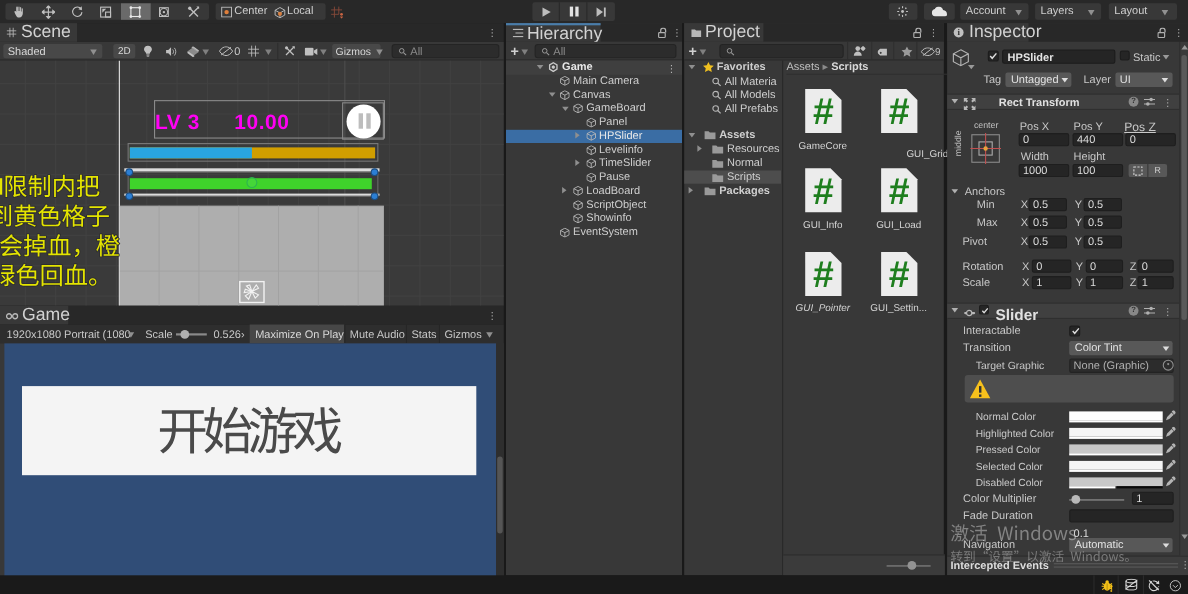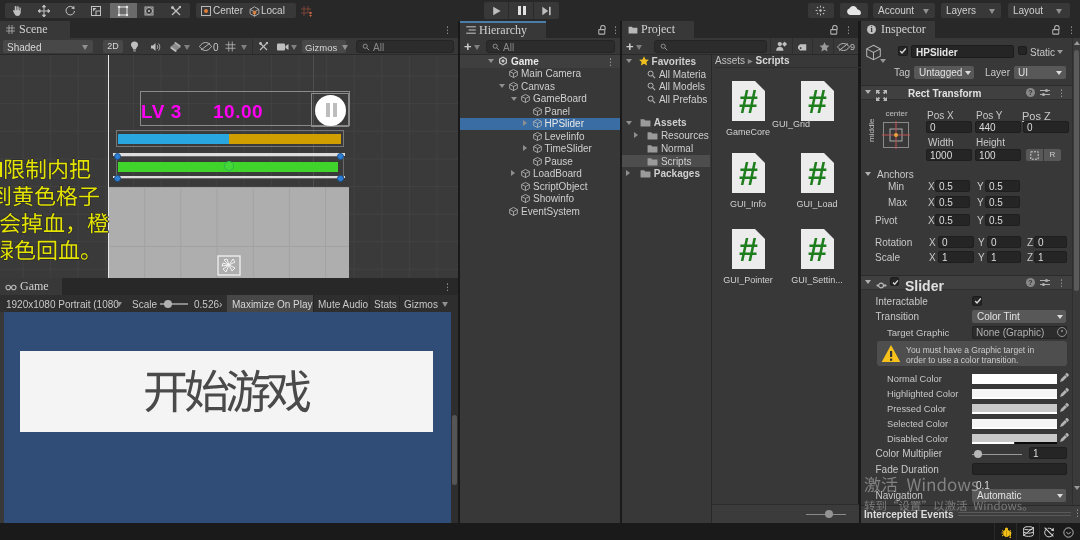--- a/index.html
+++ b/index.html
@@ -2,21 +2,21 @@
 <html><head>
 <meta charset="utf-8">
 <style>
   * { margin:0; padding:0; box-sizing:border-box; }
   html,body { width:1080px; height:540px; overflow:hidden; background:#191919;
     font-family:"Liberation Sans", sans-serif; }
   .abs { position:absolute; }
   #root { position:relative; width:1080px; height:540px; background:#191919; color:#c8c8c8; }
   .panel { background:#383838; }
   .tabbar { background:#282828; }
-  .tab { background:#383838; color:#d2d2d2; font-size:12px;font-family:Liberation Serif, serif; }
+  .tab { background:#383838; color:#d2d2d2; font-size:16px; }
   .txt { color:#c8c8c8; font-size:10px; white-space:nowrap; }
   .tri-d { width:0; height:0; border-left:3.5px solid transparent; border-right:3.5px solid transparent; border-top:5px solid #909090; }
 </style>
 </head>
 <body>
 <div id="root">
 
   <div class="abs" id="topbar" style="left:0;top:0;width:1080px;height:21px;background:#282828;">
     
     <div class="abs" style="left:5px;top:3px;width:185px;height:15px;background:#383838;border-radius:2px;"></div>
@@ -633,36 +633,36 @@
       <div class="abs txt" style="left:3px;top:0;width:146px;height:13px;border-bottom:1px solid #2e2e2e;"><span style="color:#c0c0c0;">Assets</span><span style="color:#8a8a8a;"> ▸ </span><b style="color:#d8d8d8;">Scripts</b></div>
       <div class="abs" style="left:18.5px;top:25px;width:35px;height:42px;"><svg width="35" height="42" viewBox="0 0 35 42">
  <path d="M1 1 L24 1 L34 11 L34 41 L1 41 Z" fill="#ececec"></path>
  <text x="17.5" y="33" font-family="Liberation Sans, sans-serif" font-size="34" font-weight="bold" fill="#1e7e1e" text-anchor="middle">#</text>
 </svg></div>
       <div class="abs" style="left:-9px;top:72px;width:90px;text-align:center;font-size:9px;color:#d2d2d2;white-space:nowrap;overflow:hidden;">GameCore</div>
       <div class="abs" style="left:87.5px;top:25px;width:35px;height:42px;"><svg width="35" height="42" viewBox="0 0 35 42">
  <path d="M1 1 L24 1 L34 11 L34 41 L1 41 Z" fill="#ececec"></path>
  <text x="17.5" y="33" font-family="Liberation Sans, sans-serif" font-size="34" font-weight="bold" fill="#1e7e1e" text-anchor="middle">#</text>
 </svg></div>
-      <div class="abs" style="left:60px;top:64px;width:90px;text-align:left;font-size:9px;color:#d2d2d2;white-space:nowrap;overflow:hidden;">GUI_Grid</div>
+      <div class="abs" style="left:60px;top:80px;width:90px;text-align:right;font-size:9px;color:#d2d2d2;white-space:nowrap;overflow:hidden;">GUI_Grid</div>
       <div class="abs" style="left:18.5px;top:97px;width:35px;height:42px;"><svg width="35" height="42" viewBox="0 0 35 42">
  <path d="M1 1 L24 1 L34 11 L34 41 L1 41 Z" fill="#ececec"></path>
  <text x="17.5" y="33" font-family="Liberation Sans, sans-serif" font-size="34" font-weight="bold" fill="#1e7e1e" text-anchor="middle">#</text>
 </svg></div>
       <div class="abs" style="left:-9px;top:144px;width:90px;text-align:center;font-size:9px;color:#d2d2d2;white-space:nowrap;overflow:hidden;">GUI_Info</div>
       <div class="abs" style="left:87.5px;top:97px;width:35px;height:42px;"><svg width="35" height="42" viewBox="0 0 35 42">
  <path d="M1 1 L24 1 L34 11 L34 41 L1 41 Z" fill="#ececec"></path>
  <text x="17.5" y="33" font-family="Liberation Sans, sans-serif" font-size="34" font-weight="bold" fill="#1e7e1e" text-anchor="middle">#</text>
 </svg></div>
       <div class="abs" style="left:60px;top:144px;width:90px;text-align:center;font-size:9px;color:#d2d2d2;white-space:nowrap;overflow:hidden;">GUI_Load</div>
       <div class="abs" style="left:18.5px;top:173px;width:35px;height:42px;"><svg width="35" height="42" viewBox="0 0 35 42">
  <path d="M1 1 L24 1 L34 11 L34 41 L1 41 Z" fill="#ececec"></path>
  <text x="17.5" y="33" font-family="Liberation Sans, sans-serif" font-size="34" font-weight="bold" fill="#1e7e1e" text-anchor="middle">#</text>
 </svg></div>
-      <div class="abs" style="left:-9px;top:220px;width:90px;text-align:center;font-size:9px;color:#d2d2d2;white-space:nowrap;overflow:hidden;">GUI_Pointer</div>
+      <div class="abs" style="left:-9px;top:220px;width:90px;text-align:center;font-size:9px;color:#d2d2d2;white-space:nowrap;overflow:hidden;font-style:italic;">GUI_Pointer</div>
       <div class="abs" style="left:87.5px;top:173px;width:35px;height:42px;"><svg width="35" height="42" viewBox="0 0 35 42">
  <path d="M1 1 L24 1 L34 11 L34 41 L1 41 Z" fill="#ececec"></path>
  <text x="17.5" y="33" font-family="Liberation Sans, sans-serif" font-size="34" font-weight="bold" fill="#1e7e1e" text-anchor="middle">#</text>
 </svg></div>
       <div class="abs" style="left:60px;top:220px;width:90px;text-align:center;font-size:9px;color:#d2d2d2;white-space:nowrap;overflow:hidden;">GUI_Settin...</div>
       <div class="abs" style="left:0;top:449px;width:147px;height:19px;background:#3b3b3b;border-top:1px solid #2c2c2c;">
           <div class="abs" style="left:94px;top:9px;width:40px;height:1px;background:#8a8a8a;"></div>
           <div class="abs" style="left:113px;top:5px;width:8px;height:8px;border-radius:50%;background:#939393;"></div>
         </div>
     </div>
@@ -831,21 +831,20 @@
       <div class="abs" style="left:115px;top:289px;font-size:10px;color:#b0b0b0;">None (Graphic)</div>
       <div class="abs" style="left:196px;top:288.5px;width:10px;height:10px;border-radius:50%;border:1.5px solid #909090;">
           <div class="abs" style="left:2.5px;top:2.5px;width:2px;height:2px;border-radius:50%;background:#909090;"></div>
         </div>
       <div class="abs" style="left:16px;top:303px;width:190px;height:25px;background:#4e4e4e;border-radius:3px;"></div>
       <svg class="abs" style="left:20px;top:306px;" width="20" height="19" viewBox="0 0 20 19">
 <path d="M10 1 L19.3 18 L0.7 18 Z" fill="#f7c11c"></path>
 <rect x="9" y="7" width="2.2" height="6" fill="#333"></rect>
           <rect x="9" y="14.6" width="2.2" height="2.2" fill="#333"></rect>
         </svg>
-      <div class="abs" style="left:45px;top:306.5px;font-size:8.5px;line-height:10px;color:#cccccc;">You must have a Graphic target in<br>order to use a color transition.</div>
       <div class="abs" style="left:26px;top:335.5px;font-size:9.3px;color:#c8c8c8;white-space:nowrap;">Normal Color</div>
       <div class="abs" style="left:111px;top:335.5px;width:85px;height:8px;background:#ffffff;"></div>
       <div class="abs" style="left:111px;top:343.5px;width:85px;height:2px;background:#ffffff;"></div>
       <svg class="abs" style="left:198px;top:335px;" width="10" height="10" viewBox="0 0 10 10">
           <path d="M1 9 L2 6 L6 2 L8 4 L4 8 Z M6.2 1.2 L7.2 0.2 C7.8 -0.3 8.8 0.4 9.3 1 C9.9 1.7 10 2.5 9.4 3 L8.4 4" fill="#b4b4b4"></path>
         </svg>
       <div class="abs" style="left:26px;top:350.5px;font-size:9.3px;color:#c8c8c8;white-space:nowrap;">Highlighted Color</div>
       <div class="abs" style="left:111px;top:350.5px;width:85px;height:8px;background:#f5f5f5;"></div>
       <div class="abs" style="left:111px;top:358.5px;width:85px;height:2px;background:#ffffff;"></div>
       <svg class="abs" style="left:198px;top:350px;" width="10" height="10" viewBox="0 0 10 10">

